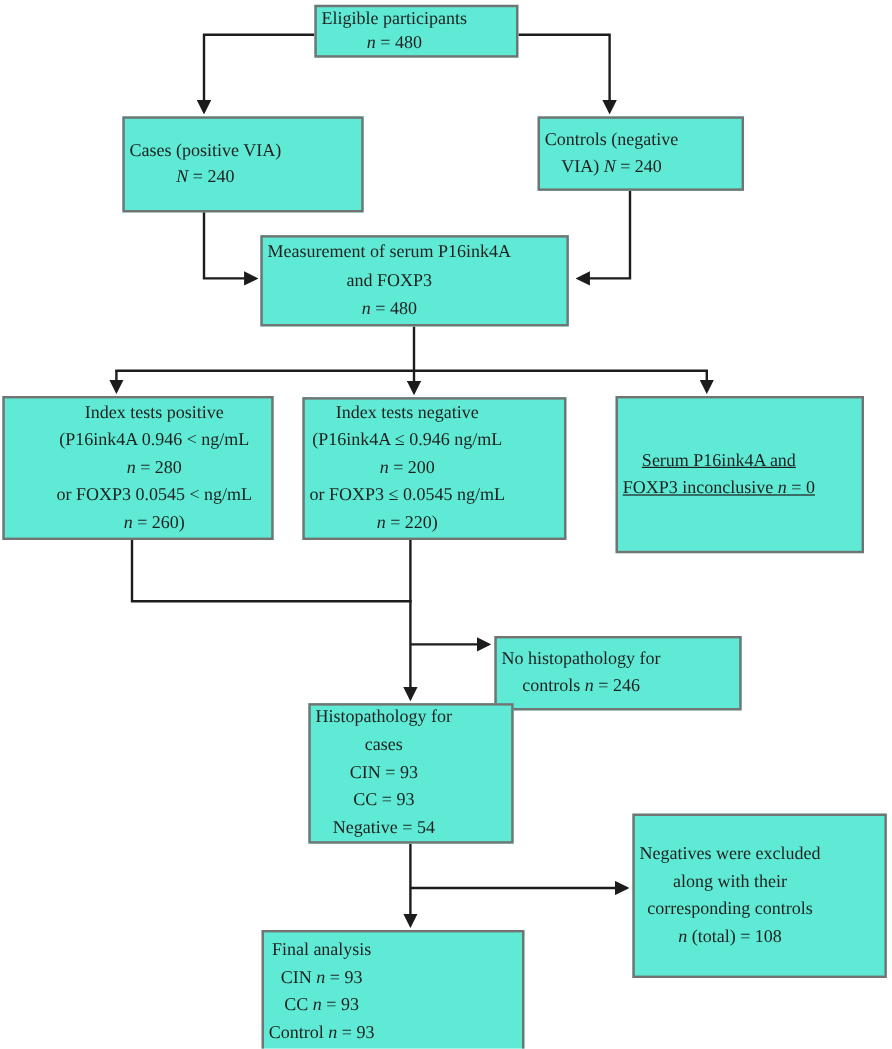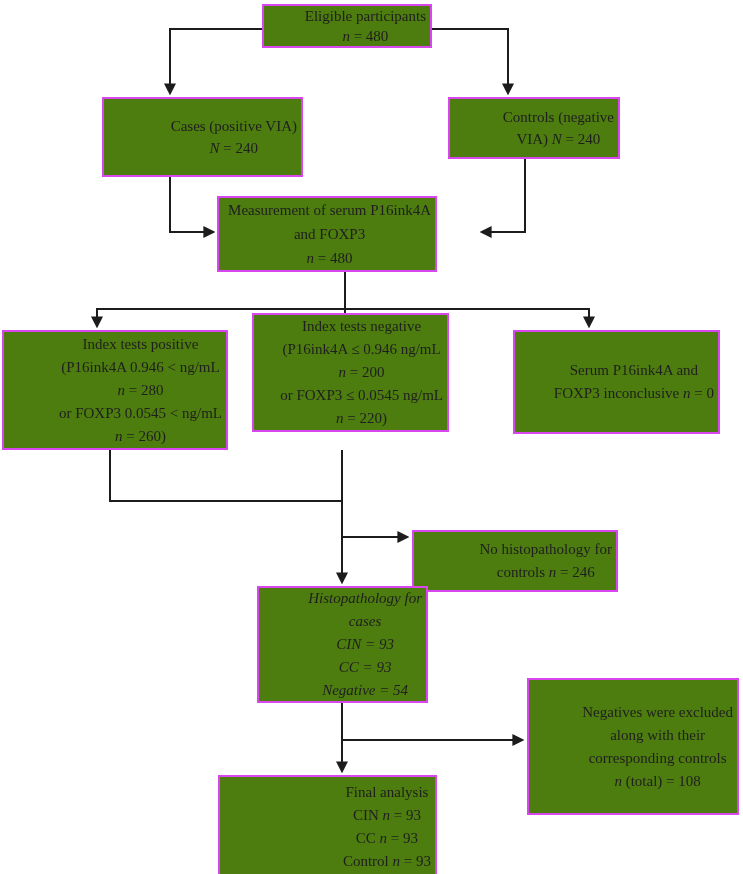--- a/index.html
+++ b/index.html
@@ -8,40 +8,40 @@
     width:743px;height:874px;
     background:#ffffff;
     font-family:"Liberation Serif","DejaVu Serif",serif;
     color:#1f1f1f;
     overflow:hidden;
   }
   .edges{position:absolute;left:0;top:0;width:743px;height:874px;}
   .box{
     position:absolute;
     box-sizing:border-box;
-    background:#4d7c0f;
-    border:2px solid #d946ef;
+    background:#5eead4;
+    border:2px solid #737373;
     display:flex;
     align-items:center;
-    justify-content:flex-end;
+    justify-content:flex-start;
     text-align:center;
     font-size:15px;
     line-height:23px;
     padding:2px 4px;
   }
   .box i{font-style:italic;}
   #b1{left:262px;top:4px;width:170px;height:44px;line-height:20px;}
   #b2{left:102px;top:97px;width:201px;height:80px;line-height:22px;}
   #b3{left:448px;top:97px;width:172px;height:62px;line-height:22px;}
-  #b4{left:217px;top:196px;width:220px;height:76px;line-height:24px;}
+  #b4{left:217px;top:196px;width:257px;height:76px;line-height:24px;}
   #b5{left:2px;top:330px;width:226px;height:120px;padding-left:43px;}
-  #b6{left:252px;top:313px;width:197px;height:119px;font-family:Liberation Serif, serif;}
-  #b7{left:513px;top:330px;width:207px;height:104px;}
+  #b6{left:252px;top:331px;width:220px;height:119px;font-family:Liberation Serif, serif;}
+  #b7{left:513px;top:330px;width:207px;height:131px;text-decoration:underline;}
   #b8{left:412px;top:510px;width:206px;height:62px;margin-top:20px;}
-  #b9{left:257px;top:586px;width:171px;height:117px;font-style:italic;}
+  #b9{left:257px;top:586px;width:171px;height:117px;}
   #b10{left:527px;top:678px;width:212px;height:137px;}
   #b11{left:218px;top:775px;width:219px;height:103px;}
 </style>
 </head>
 <body>
 
 <div class="stage">
 
   <svg class="edges" width="743" height="874" viewBox="0 0 743 874" xmlns="http://www.w3.org/2000/svg">
     <defs>

